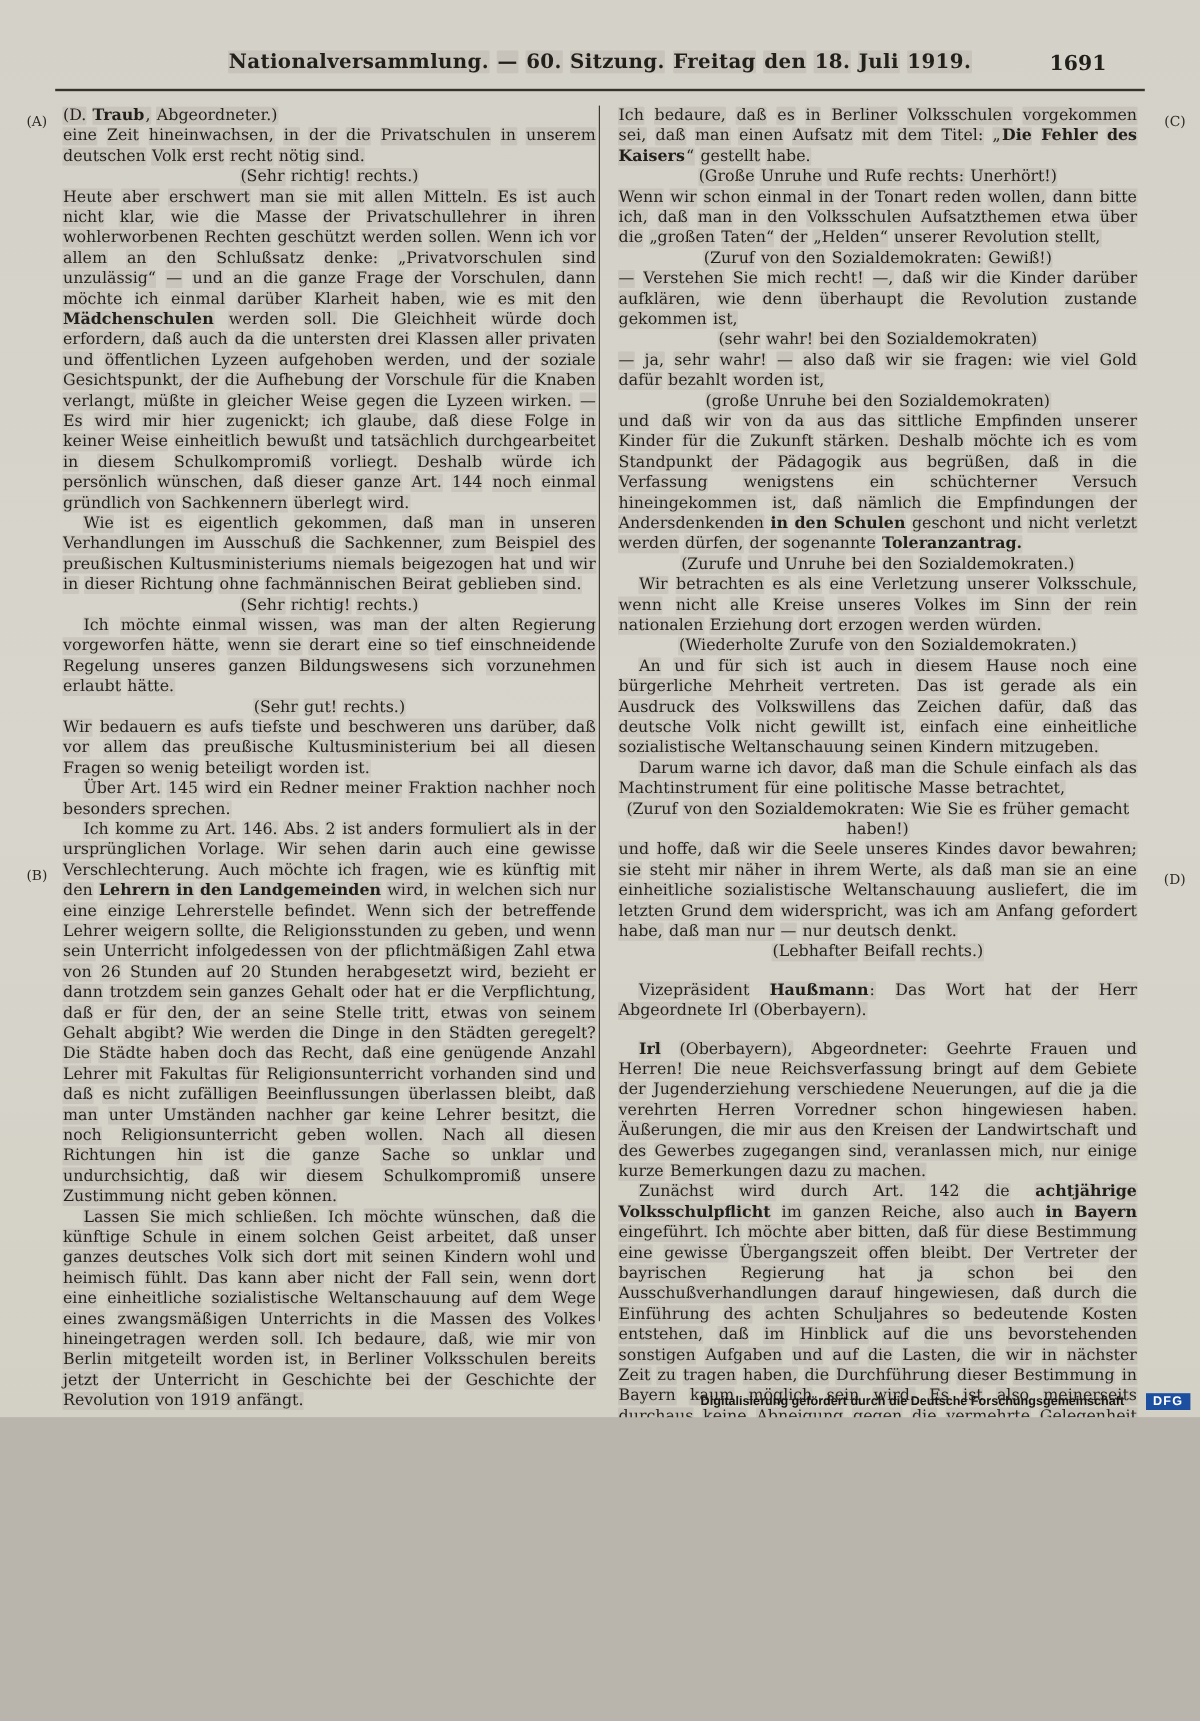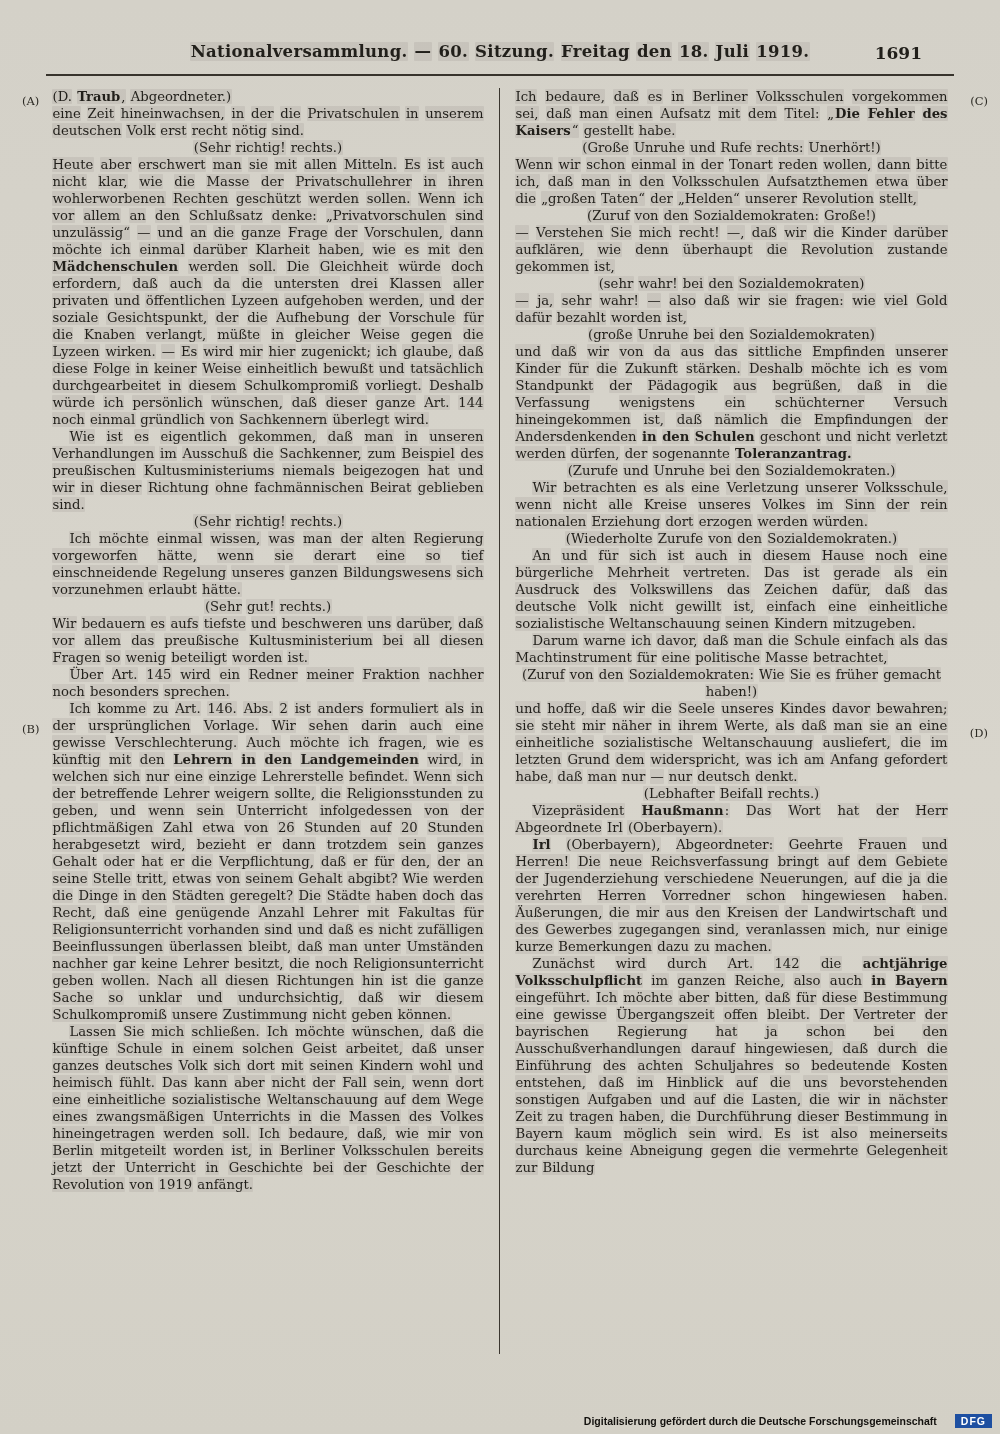--- a/index.html
+++ b/index.html
@@ -1,40 +1,40 @@
 <!DOCTYPE html>
 <html lang="de"><head>
 <meta charset="utf-8">
 <style>
   * { margin:0; padding:0; box-sizing:border-box; }
   body { width:1000px; font-family:"DejaVu Serif", serif; background:#b9b5ac; }
   .page {
-    position:relative; width:1000px; height:1434px; overflow:hidden;
+    position:relative; width:1000px; height:1181px; overflow:hidden;
     background:linear-gradient(180deg, #d4d1c8 0%, #d8d5cc 55%, #d3d0c6 100%);
     color:#211f1a;
   }
   
   .header { position:absolute; top:42px; left:50px; right:50px; height:26px; }
   .header-title {
     position:absolute; left:0; right:0; text-align:center;
     font-weight:bold; font-size:16.5px; letter-spacing:.3px; white-space:nowrap;
   }
   .page-number { position:absolute; right:28px; top:1px; font-weight:bold; font-size:17px; }
   .header-rule { position:absolute; top:74px; left:46px; right:46px; border-top:2.2px solid #37332c; }
   
   .columns { position:absolute; top:88px; left:52px; right:52px; bottom:80px; display:flex; }
   .col { width:50%; }
-  .col-left  { padding-right:15px; border-right:1.6px solid #3a362f; }
+  .col-left  { padding-right:2px; border-right:1.6px solid #3a362f; }
   .col-right { padding-left:15px; }
   .blk { font-size:13.2px; line-height:17px; text-align:justify; }
   .blk.p      { text-indent:17px; }
   .blk.pcont  { text-indent:0; }
   .blk.center { text-align:center; text-indent:0; }
   .blk.note   { text-align:left; text-indent:0; }
-  .blk.speech { text-indent:17px; }
+  .blk.speech { text-indent:17px; margin-top:15px; }
   .w { background:rgba(48,44,36,0.08); padding:0 .5px; border-radius:1px; }
   .b { font-weight:bold; }
   
   .margin-marker { position:absolute; font-size:11.5px; color:#2c2a24; }
   .mk-a { left:22px;  top:94px;  }
   .mk-b { left:22px;  top:722px; }
   .mk-c { right:12px; top:94px;  }
   .mk-d { right:12px; top:726px; }
   
   .footer {
@@ -75,21 +75,21 @@
         <p class="blk center"><span class="w">(Sehr</span> <span class="w">gut!</span> <span class="w">rechts.)</span></p>
         <p class="blk pcont"><span class="w">Wir</span> <span class="w">bedauern</span> <span class="w">es</span> <span class="w">aufs</span> <span class="w">tiefste</span> <span class="w">und</span> <span class="w">beschweren</span> <span class="w">uns</span> <span class="w">darüber,</span> <span class="w">daß</span> <span class="w">vor</span> <span class="w">allem</span> <span class="w">das</span> <span class="w">preußische</span> <span class="w">Kultusministerium</span> <span class="w">bei</span> <span class="w">all</span> <span class="w">diesen</span> <span class="w">Fragen</span> <span class="w">so</span> <span class="w">wenig</span> <span class="w">beteiligt</span> <span class="w">worden</span> <span class="w">ist.</span></p>
         <p class="blk p"><span class="w">Über</span> <span class="w">Art.</span> <span class="w">145</span> <span class="w">wird</span> <span class="w">ein</span> <span class="w">Redner</span> <span class="w">meiner</span> <span class="w">Fraktion</span> <span class="w">nachher</span> <span class="w">noch</span> <span class="w">besonders</span> <span class="w">sprechen.</span></p>
         <p class="blk p"><span class="w">Ich</span> <span class="w">komme</span> <span class="w">zu</span> <span class="w">Art.</span> <span class="w">146.</span> <span class="w">Abs.</span> <span class="w">2</span> <span class="w">ist</span> <span class="w">anders</span> <span class="w">formuliert</span> <span class="w">als</span> <span class="w">in</span> <span class="w">der</span> <span class="w">ursprünglichen</span> <span class="w">Vorlage.</span> <span class="w">Wir</span> <span class="w">sehen</span> <span class="w">darin</span> <span class="w">auch</span> <span class="w">eine</span> <span class="w">gewisse</span> <span class="w">Verschlechterung.</span> <span class="w">Auch</span> <span class="w">möchte</span> <span class="w">ich</span> <span class="w">fragen,</span> <span class="w">wie</span> <span class="w">es</span> <span class="w">künftig</span> <span class="w">mit</span> <span class="w">den</span> <span class="w b">Lehrern</span> <span class="w b">in</span> <span class="w b">den</span> <span class="w b">Landgemeinden</span> <span class="w">wird,</span> <span class="w">in</span> <span class="w">welchen</span> <span class="w">sich</span> <span class="w">nur</span> <span class="w">eine</span> <span class="w">einzige</span> <span class="w">Lehrerstelle</span> <span class="w">befindet.</span> <span class="w">Wenn</span> <span class="w">sich</span> <span class="w">der</span> <span class="w">betreffende</span> <span class="w">Lehrer</span> <span class="w">weigern</span> <span class="w">sollte,</span> <span class="w">die</span> <span class="w">Religionsstunden</span> <span class="w">zu</span> <span class="w">geben,</span> <span class="w">und</span> <span class="w">wenn</span> <span class="w">sein</span> <span class="w">Unterricht</span> <span class="w">infolgedessen</span> <span class="w">von</span> <span class="w">der</span> <span class="w">pflichtmäßigen</span> <span class="w">Zahl</span> <span class="w">etwa</span> <span class="w">von</span> <span class="w">26</span> <span class="w">Stunden</span> <span class="w">auf</span> <span class="w">20</span> <span class="w">Stunden</span> <span class="w">herabgesetzt</span> <span class="w">wird,</span> <span class="w">bezieht</span> <span class="w">er</span> <span class="w">dann</span> <span class="w">trotzdem</span> <span class="w">sein</span> <span class="w">ganzes</span> <span class="w">Gehalt</span> <span class="w">oder</span> <span class="w">hat</span> <span class="w">er</span> <span class="w">die</span> <span class="w">Verpflichtung,</span> <span class="w">daß</span> <span class="w">er</span> <span class="w">für</span> <span class="w">den,</span> <span class="w">der</span> <span class="w">an</span> <span class="w">seine</span> <span class="w">Stelle</span> <span class="w">tritt,</span> <span class="w">etwas</span> <span class="w">von</span> <span class="w">seinem</span> <span class="w">Gehalt</span> <span class="w">abgibt?</span> <span class="w">Wie</span> <span class="w">werden</span> <span class="w">die</span> <span class="w">Dinge</span> <span class="w">in</span> <span class="w">den</span> <span class="w">Städten</span> <span class="w">geregelt?</span> <span class="w">Die</span> <span class="w">Städte</span> <span class="w">haben</span> <span class="w">doch</span> <span class="w">das</span> <span class="w">Recht,</span> <span class="w">daß</span> <span class="w">eine</span> <span class="w">genügende</span> <span class="w">Anzahl</span> <span class="w">Lehrer</span> <span class="w">mit</span> <span class="w">Fakultas</span> <span class="w">für</span> <span class="w">Religionsunterricht</span> <span class="w">vorhanden</span> <span class="w">sind</span> <span class="w">und</span> <span class="w">daß</span> <span class="w">es</span> <span class="w">nicht</span> <span class="w">zufälligen</span> <span class="w">Beeinflussungen</span> <span class="w">überlassen</span> <span class="w">bleibt,</span> <span class="w">daß</span> <span class="w">man</span> <span class="w">unter</span> <span class="w">Umständen</span> <span class="w">nachher</span> <span class="w">gar</span> <span class="w">keine</span> <span class="w">Lehrer</span> <span class="w">besitzt,</span> <span class="w">die</span> <span class="w">noch</span> <span class="w">Religionsunterricht</span> <span class="w">geben</span> <span class="w">wollen.</span> <span class="w">Nach</span> <span class="w">all</span> <span class="w">diesen</span> <span class="w">Richtungen</span> <span class="w">hin</span> <span class="w">ist</span> <span class="w">die</span> <span class="w">ganze</span> <span class="w">Sache</span> <span class="w">so</span> <span class="w">unklar</span> <span class="w">und</span> <span class="w">undurchsichtig,</span> <span class="w">daß</span> <span class="w">wir</span> <span class="w">diesem</span> <span class="w">Schulkompromiß</span> <span class="w">unsere</span> <span class="w">Zustimmung</span> <span class="w">nicht</span> <span class="w">geben</span> <span class="w">können.</span></p>
         <p class="blk p"><span class="w">Lassen</span> <span class="w">Sie</span> <span class="w">mich</span> <span class="w">schließen.</span> <span class="w">Ich</span> <span class="w">möchte</span> <span class="w">wünschen,</span> <span class="w">daß</span> <span class="w">die</span> <span class="w">künftige</span> <span class="w">Schule</span> <span class="w">in</span> <span class="w">einem</span> <span class="w">solchen</span> <span class="w">Geist</span> <span class="w">arbeitet,</span> <span class="w">daß</span> <span class="w">unser</span> <span class="w">ganzes</span> <span class="w">deutsches</span> <span class="w">Volk</span> <span class="w">sich</span> <span class="w">dort</span> <span class="w">mit</span> <span class="w">seinen</span> <span class="w">Kindern</span> <span class="w">wohl</span> <span class="w">und</span> <span class="w">heimisch</span> <span class="w">fühlt.</span> <span class="w">Das</span> <span class="w">kann</span> <span class="w">aber</span> <span class="w">nicht</span> <span class="w">der</span> <span class="w">Fall</span> <span class="w">sein,</span> <span class="w">wenn</span> <span class="w">dort</span> <span class="w">eine</span> <span class="w">einheitliche</span> <span class="w">sozialistische</span> <span class="w">Weltanschauung</span> <span class="w">auf</span> <span class="w">dem</span> <span class="w">Wege</span> <span class="w">eines</span> <span class="w">zwangsmäßigen</span> <span class="w">Unterrichts</span> <span class="w">in</span> <span class="w">die</span> <span class="w">Massen</span> <span class="w">des</span> <span class="w">Volkes</span> <span class="w">hineingetragen</span> <span class="w">werden</span> <span class="w">soll.</span> <span class="w">Ich</span> <span class="w">bedaure,</span> <span class="w">daß,</span> <span class="w">wie</span> <span class="w">mir</span> <span class="w">von</span> <span class="w">Berlin</span> <span class="w">mitgeteilt</span> <span class="w">worden</span> <span class="w">ist,</span> <span class="w">in</span> <span class="w">Berliner</span> <span class="w">Volksschulen</span> <span class="w">bereits</span> <span class="w">jetzt</span> <span class="w">der</span> <span class="w">Unterricht</span> <span class="w">in</span> <span class="w">Geschichte</span> <span class="w">bei</span> <span class="w">der</span> <span class="w">Geschichte</span> <span class="w">der</span> <span class="w">Revolution</span> <span class="w">von</span> <span class="w">1919</span> <span class="w">anfängt.</span></p>
       </div>
     <div class="col col-right" id="col-right">
         <p class="blk pcont"><span class="w">Ich</span> <span class="w">bedaure,</span> <span class="w">daß</span> <span class="w">es</span> <span class="w">in</span> <span class="w">Berliner</span> <span class="w">Volksschulen</span> <span class="w">vorgekommen</span> <span class="w">sei,</span> <span class="w">daß</span> <span class="w">man</span> <span class="w">einen</span> <span class="w">Aufsatz</span> <span class="w">mit</span> <span class="w">dem</span> <span class="w">Titel:</span> <span class="w">„</span><span class="w b">Die</span> <span class="w b">Fehler</span> <span class="w b">des</span> <span class="w b">Kaisers</span><span class="w">“</span> <span class="w">gestellt</span> <span class="w">habe.</span></p>
         <p class="blk center"><span class="w">(Große</span> <span class="w">Unruhe</span> <span class="w">und</span> <span class="w">Rufe</span> <span class="w">rechts:</span> <span class="w">Unerhört!)</span></p>
         <p class="blk pcont"><span class="w">Wenn</span> <span class="w">wir</span> <span class="w">schon</span> <span class="w">einmal</span> <span class="w">in</span> <span class="w">der</span> <span class="w">Tonart</span> <span class="w">reden</span> <span class="w">wollen,</span> <span class="w">dann</span> <span class="w">bitte</span> <span class="w">ich,</span> <span class="w">daß</span> <span class="w">man</span> <span class="w">in</span> <span class="w">den</span> <span class="w">Volksschulen</span> <span class="w">Aufsatzthemen</span> <span class="w">etwa</span> <span class="w">über</span> <span class="w">die</span> <span class="w">„großen</span> <span class="w">Taten“</span> <span class="w">der</span> <span class="w">„Helden“</span> <span class="w">unserer</span> <span class="w">Revolution</span> <span class="w">stellt,</span></p>
-        <p class="blk center"><span class="w">(Zuruf</span> <span class="w">von</span> <span class="w">den</span> <span class="w">Sozialdemokraten:</span> <span class="w">Große!)</span></p>
+        <p class="blk center"><span class="w">(Zuruf</span> <span class="w">von</span> <span class="w">den</span> <span class="w">Sozialdemokraten:</span> <span class="w">Gewiß!)</span></p>
         <p class="blk pcont"><span class="w">—</span> <span class="w">Verstehen</span> <span class="w">Sie</span> <span class="w">mich</span> <span class="w">recht!</span> <span class="w">—,</span> <span class="w">daß</span> <span class="w">wir</span> <span class="w">die</span> <span class="w">Kinder</span> <span class="w">darüber</span> <span class="w">aufklären,</span> <span class="w">wie</span> <span class="w">denn</span> <span class="w">überhaupt</span> <span class="w">die</span> <span class="w">Revolution</span> <span class="w">zustande</span> <span class="w">gekommen</span> <span class="w">ist,</span></p>
         <p class="blk center"><span class="w">(sehr</span> <span class="w">wahr!</span> <span class="w">bei</span> <span class="w">den</span> <span class="w">Sozialdemokraten)</span></p>
         <p class="blk pcont"><span class="w">—</span> <span class="w">ja,</span> <span class="w">sehr</span> <span class="w">wahr!</span> <span class="w">—</span> <span class="w">also</span> <span class="w">daß</span> <span class="w">wir</span> <span class="w">sie</span> <span class="w">fragen:</span> <span class="w">wie</span> <span class="w">viel</span> <span class="w">Gold</span> <span class="w">dafür</span> <span class="w">bezahlt</span> <span class="w">worden</span> <span class="w">ist,</span></p>
         <p class="blk center"><span class="w">(große</span> <span class="w">Unruhe</span> <span class="w">bei</span> <span class="w">den</span> <span class="w">Sozialdemokraten)</span></p>
         <p class="blk pcont"><span class="w">und</span> <span class="w">daß</span> <span class="w">wir</span> <span class="w">von</span> <span class="w">da</span> <span class="w">aus</span> <span class="w">das</span> <span class="w">sittliche</span> <span class="w">Empfinden</span> <span class="w">unserer</span> <span class="w">Kinder</span> <span class="w">für</span> <span class="w">die</span> <span class="w">Zukunft</span> <span class="w">stärken.</span> <span class="w">Deshalb</span> <span class="w">möchte</span> <span class="w">ich</span> <span class="w">es</span> <span class="w">vom</span> <span class="w">Standpunkt</span> <span class="w">der</span> <span class="w">Pädagogik</span> <span class="w">aus</span> <span class="w">begrüßen,</span> <span class="w">daß</span> <span class="w">in</span> <span class="w">die</span> <span class="w">Verfassung</span> <span class="w">wenigstens</span> <span class="w">ein</span> <span class="w">schüchterner</span> <span class="w">Versuch</span> <span class="w">hineingekommen</span> <span class="w">ist,</span> <span class="w">daß</span> <span class="w">nämlich</span> <span class="w">die</span> <span class="w">Empfindungen</span> <span class="w">der</span> <span class="w">Andersdenkenden</span> <span class="w b">in</span> <span class="w b">den</span> <span class="w b">Schulen</span> <span class="w">geschont</span> <span class="w">und</span> <span class="w">nicht</span> <span class="w">verletzt</span> <span class="w">werden</span> <span class="w">dürfen,</span> <span class="w">der</span> <span class="w">sogenannte</span> <span class="w b">Toleranzantrag.</span></p>
         <p class="blk center"><span class="w">(Zurufe</span> <span class="w">und</span> <span class="w">Unruhe</span> <span class="w">bei</span> <span class="w">den</span> <span class="w">Sozialdemokraten.)</span></p>
         <p class="blk p"><span class="w">Wir</span> <span class="w">betrachten</span> <span class="w">es</span> <span class="w">als</span> <span class="w">eine</span> <span class="w">Verletzung</span> <span class="w">unserer</span> <span class="w">Volksschule,</span> <span class="w">wenn</span> <span class="w">nicht</span> <span class="w">alle</span> <span class="w">Kreise</span> <span class="w">unseres</span> <span class="w">Volkes</span> <span class="w">im</span> <span class="w">Sinn</span> <span class="w">der</span> <span class="w">rein</span> <span class="w">nationalen</span> <span class="w">Erziehung</span> <span class="w">dort</span> <span class="w">erzogen</span> <span class="w">werden</span> <span class="w">würden.</span></p>
         <p class="blk center"><span class="w">(Wiederholte</span> <span class="w">Zurufe</span> <span class="w">von</span> <span class="w">den</span> <span class="w">Sozialdemokraten.)</span></p>
         <p class="blk p"><span class="w">An</span> <span class="w">und</span> <span class="w">für</span> <span class="w">sich</span> <span class="w">ist</span> <span class="w">auch</span> <span class="w">in</span> <span class="w">diesem</span> <span class="w">Hause</span> <span class="w">noch</span> <span class="w">eine</span> <span class="w">bürgerliche</span> <span class="w">Mehrheit</span> <span class="w">vertreten.</span> <span class="w">Das</span> <span class="w">ist</span> <span class="w">gerade</span> <span class="w">als</span> <span class="w">ein</span> <span class="w">Ausdruck</span> <span class="w">des</span> <span class="w">Volkswillens</span> <span class="w">das</span> <span class="w">Zeichen</span> <span class="w">dafür,</span> <span class="w">daß</span> <span class="w">das</span> <span class="w">deutsche</span> <span class="w">Volk</span> <span class="w">nicht</span> <span class="w">gewillt</span> <span class="w">ist,</span> <span class="w">einfach</span> <span class="w">eine</span> <span class="w">einheitliche</span> <span class="w">sozialistische</span> <span class="w">Weltanschauung</span> <span class="w">seinen</span> <span class="w">Kindern</span> <span class="w">mitzugeben.</span></p>
         <p class="blk p"><span class="w">Darum</span> <span class="w">warne</span> <span class="w">ich</span> <span class="w">davor,</span> <span class="w">daß</span> <span class="w">man</span> <span class="w">die</span> <span class="w">Schule</span> <span class="w">einfach</span> <span class="w">als</span> <span class="w">das</span> <span class="w">Machtinstrument</span> <span class="w">für</span> <span class="w">eine</span> <span class="w">politische</span> <span class="w">Masse</span> <span class="w">betrachtet,</span></p>

